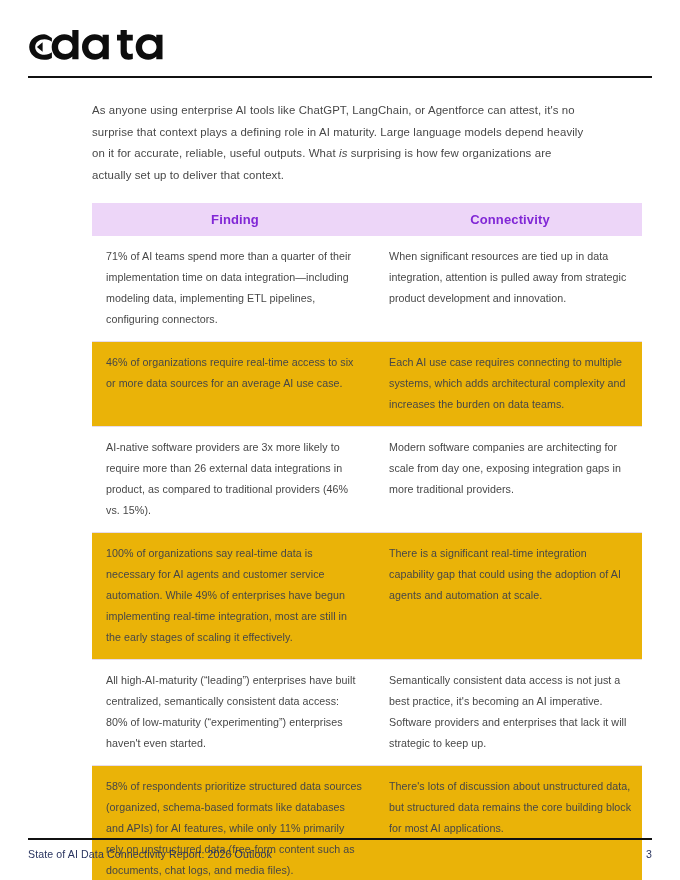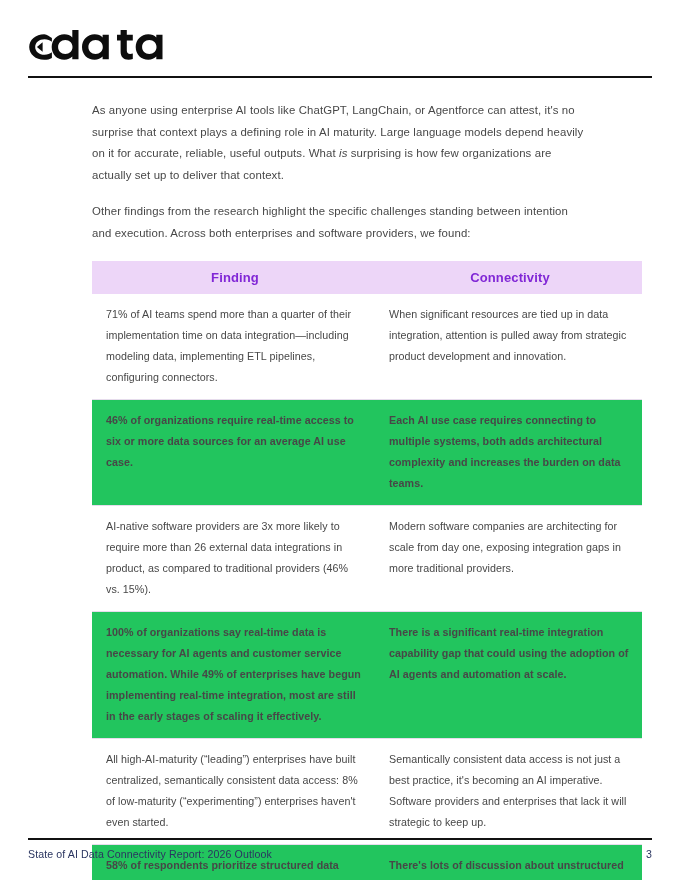--- a/index.html
+++ b/index.html
@@ -89,22 +89,21 @@
     padding: 10px 16px 11px 14px;
     vertical-align: top;
     border-bottom: 1px solid #E6DCEC;
     letter-spacing: 0.005em;
   }
   .findings-table td.cell-implication {
     padding-left: 11px;
     padding-right: 10px;
   }
   .findings-table tr.row-tinted td {
-    background: #22c55e;
-    font-weight: bold;
+    background: #eab308;
   }
   .findings-table tr.row-plain td {
     background: #ffffff;
   }
 
   
   .footer-rule {
     position: absolute;
     left: 28px;
     top: 838px;
@@ -149,48 +148,47 @@
       </svg>
     </div>
   </div>
 
   <div class="header-rule"></div>
 
   <div class="content">
 
     <p class="para"><span>As anyone using enterprise AI tools like ChatGPT, LangChain, or Agentforce can attest, it's no surprise that context plays a defining role in AI maturity. Large language models depend heavily on it for accurate, reliable, useful outputs. What </span><em>is</em><span> surprising is how few organizations are actually set up to deliver that context.</span></p>
 
-    <p class="para">Other findings from the research highlight the specific challenges standing between intention and execution. Across both enterprises and software providers, we found:</p>
 
     <table class="findings-table">
       <thead>
         <tr>
           <th class="col-finding">Finding</th>
           <th class="col-implication">Connectivity</th>
         </tr>
       </thead>
       <tbody>
         <tr class="row-plain">
           <td class="cell-finding">71% of AI teams spend more than a quarter of their implementation time on data integration—including modeling data, implementing ETL pipelines, configuring connectors.</td>
           <td class="cell-implication">When significant resources are tied up in data integration, attention is pulled away from strategic product development and innovation.</td>
         </tr>
         <tr class="row-tinted">
           <td class="cell-finding">46% of organizations require real-time access to six or more data sources for an average AI use case.</td>
-          <td class="cell-implication">Each AI use case requires connecting to multiple systems, both adds architectural complexity and increases the burden on data teams.</td>
+          <td class="cell-implication">Each AI use case requires connecting to multiple systems, which adds architectural complexity and increases the burden on data teams.</td>
         </tr>
         <tr class="row-plain">
           <td class="cell-finding">AI-native software providers are 3x more likely to require more than 26 external data integrations in product, as compared to traditional providers (46% vs. 15%).</td>
           <td class="cell-implication">Modern software companies are architecting for scale from day one, exposing integration gaps in more traditional providers.</td>
         </tr>
         <tr class="row-tinted">
           <td class="cell-finding">100% of organizations say real-time data is necessary for AI agents and customer service automation. While 49% of enterprises have begun implementing real-time integration, most are still in the early stages of scaling it effectively.</td>
           <td class="cell-implication">There is a significant real-time integration capability gap that could using the adoption of AI agents and automation at scale.</td>
         </tr>
         <tr class="row-plain">
-          <td class="cell-finding">All high-AI-maturity (“leading”) enterprises have built centralized, semantically consistent data access: 8% of low-maturity (“experimenting”) enterprises haven't even started.</td>
+          <td class="cell-finding">All high-AI-maturity (“leading”) enterprises have built centralized, semantically consistent data access: 80% of low-maturity (“experimenting”) enterprises haven't even started.</td>
           <td class="cell-implication">Semantically consistent data access is not just a best practice, it's becoming an AI imperative. Software providers and enterprises that lack it will strategic to keep up.</td>
         </tr>
         <tr class="row-tinted">
           <td class="cell-finding">58% of respondents prioritize structured data sources (organized, schema-based formats like databases and APIs) for AI features, while only 11% primarily rely on unstructured data (free-form content such as documents, chat logs, and media files).</td>
           <td class="cell-implication">There's lots of discussion about unstructured data, but structured data remains the core building block for most AI applications.</td>
         </tr>
 
       </tbody>
     </table>
 

